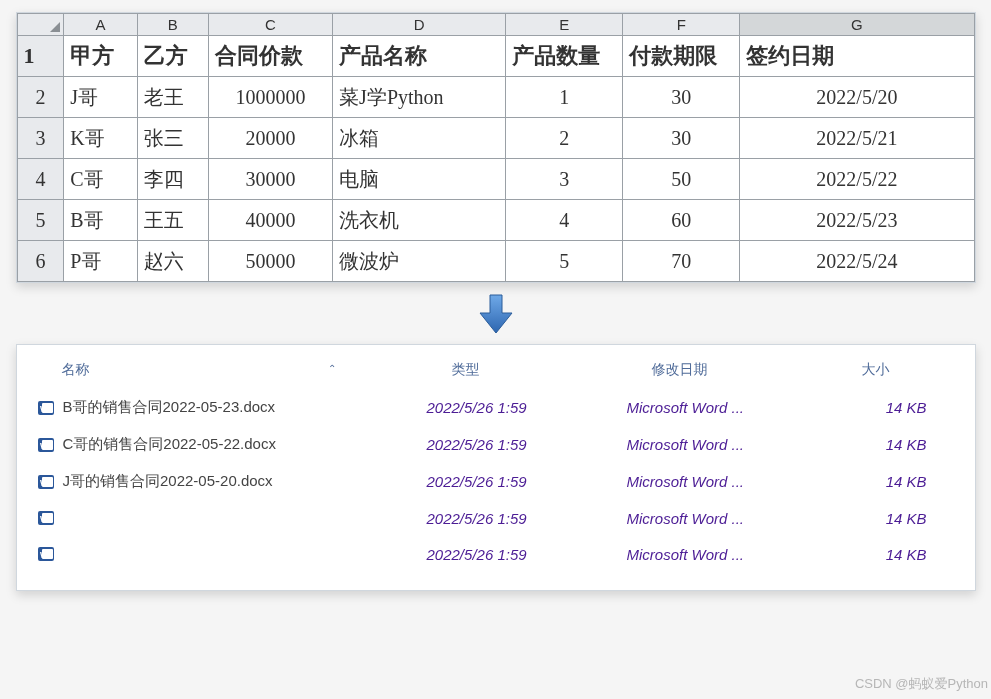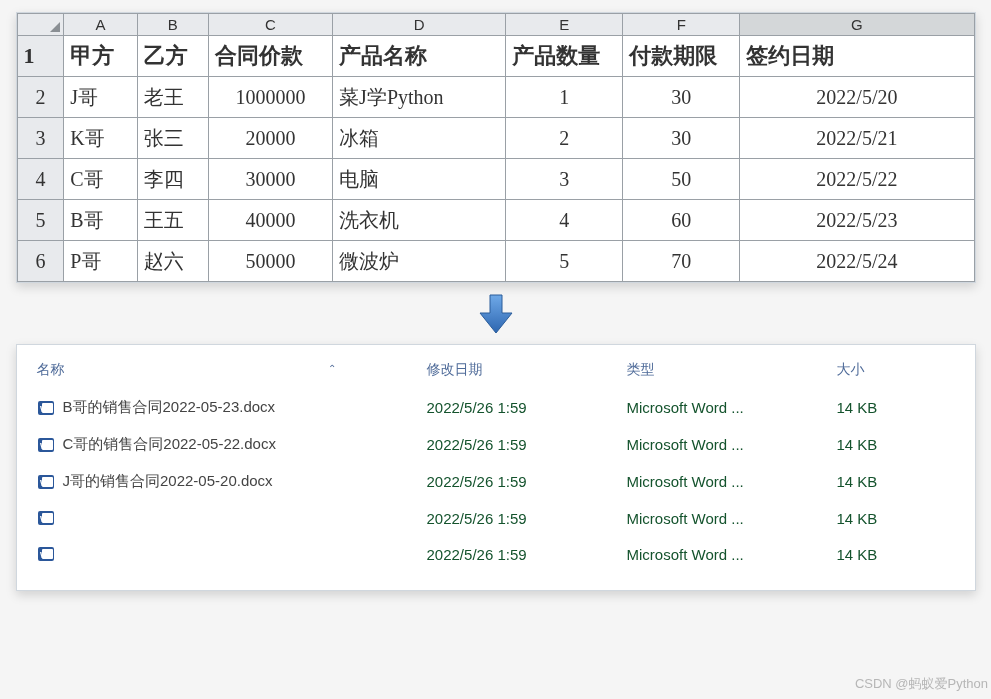--- a/index.html
+++ b/index.html
@@ -93,34 +93,34 @@
   .exp-head, .exp-row {
     display: grid;
     grid-template-columns: 390px 200px 210px 100px;
     align-items: center;
   }
   .exp-head {
     color:#4f6b99;
     font-size:14px;
     padding: 6px 0 10px 0;
   }
-  .exp-head .col { position:relative; }
+  .exp-head .col { position:relative;margin-left:25px; }
   .sort-caret {
     position:absolute; right:90px; top:2px;
     font-size:10px; color:#4f6b99;
   }
   .exp-row {
     padding: 9px 0;
     font-size: 15px;
     color:#555;
   }
   .exp-name { display:flex; align-items:center; gap:8px; color:#444; }
   .exp-name .fname { white-space:nowrap; }
-  .exp-row .mod, .exp-row .type, .exp-row .size { color:#14532d; }
-  .exp-row .size { text-align:left; padding-right:10px; }
+  .exp-row .mod, .exp-row .type, .exp-row .size { color:#4c1d95;font-style:italic; }
+  .exp-row .size { text-align:right; padding-right:10px; }
 
   .docx-icon { width:18px; height:18px; flex:0 0 18px; }
 
   .watermark {
     position: fixed;
     right: 3px; bottom: 6px;
     color: rgba(120,120,120,0.5);
     font-size: 13px;
     pointer-events: none;
   }
@@ -228,22 +228,22 @@
     <path d="M16 4 H28 V22 H38 L22 42 L6 22 H16 Z" fill="url(#gblue)" stroke="#2a5c9a" stroke-width="1"></path>
   </svg>
 </div>
 
 <div class="panel explorer">
   <div class="exp-head">
     <div class="col">
       <span>名称</span>
       <span class="sort-caret">⌃</span>
     </div>
+    <div class="col">类型</div>
     <div class="col">修改日期</div>
-    <div class="col">类型</div>
     <div class="col">大小</div>
   </div>
 
   <div class="exp-row">
     <div class="exp-name">
       <svg class="docx-icon" viewBox="0 0 18 18">
           <rect x="1" y="2" width="16" height="14" rx="2" fill="#2b579a"></rect>
           <rect x="5" y="4" width="11" height="10" rx="1" fill="#fff"></rect>
           <text x="3" y="13" font-size="9" fill="#fff" font-family="Arial" font-weight="bold">W</text>
         </svg>

